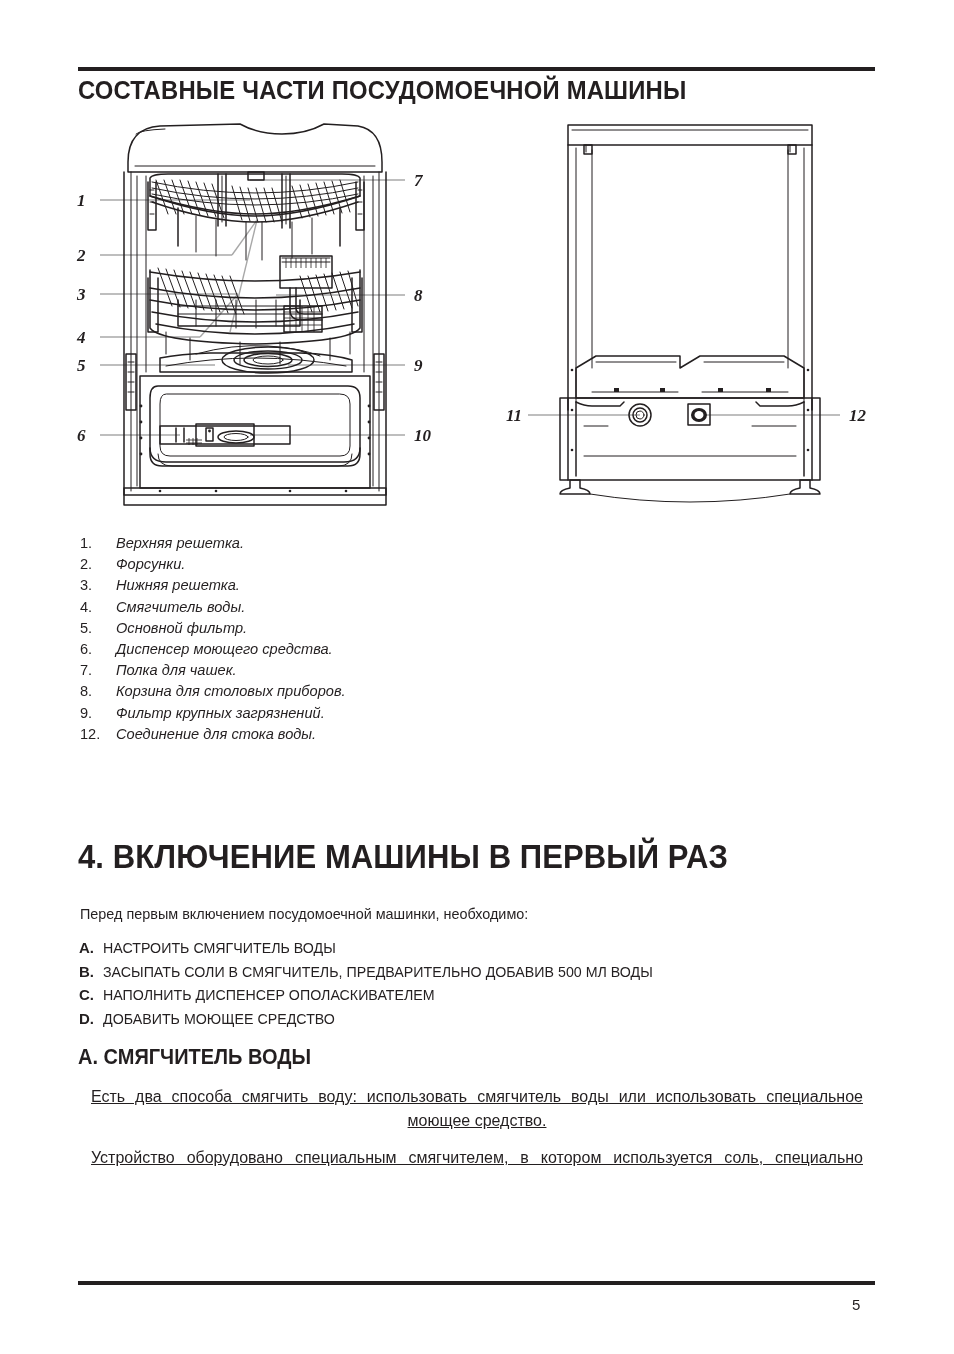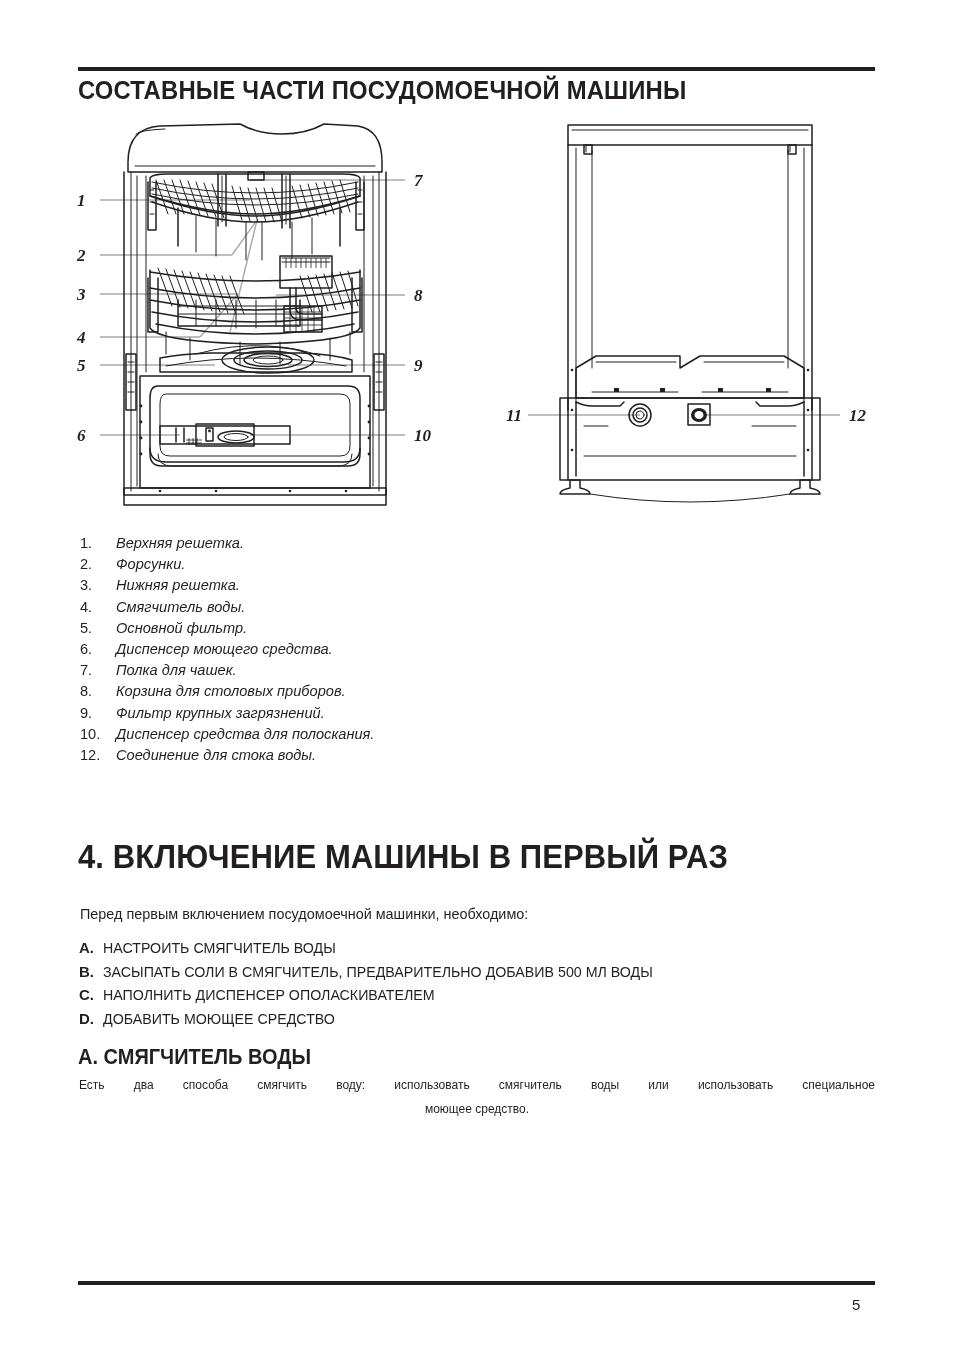--- a/index.html
+++ b/index.html
@@ -135,25 +135,26 @@
   }
 
   
   .body-block {
     position: absolute;
     left: 79px;
     top: 1073px;
     width: 796px;
   }
   .body-para {
-    font-size: 12px;
+    font-size: 16px;
     line-height: 24.3px;
     color: #231f20;
     text-align: justify;
-    margin: 0;
+    margin: 12px;
+    text-decoration: underline;
   }
   .body-para > span { display: block; }
   .body-para .just {
     text-align: justify;
     text-align-last: justify;
   }
   .body-para .last {
     text-align: center;
   }
 
@@ -578,24 +579,20 @@
     </div>
     <div class="parts-row">
       <span class="parts-num">8.</span>
       <span class="parts-label">Корзина для столовых приборов.</span>
     </div>
     <div class="parts-row">
       <span class="parts-num">9.</span>
       <span class="parts-label">Фильтр крупных загрязнений.</span>
     </div>
     <div class="parts-row">
-      <span class="parts-num">10.</span>
-      <span class="parts-label">Диспенсер средства для полоскания.</span>
-    </div>
-    <div class="parts-row">
       <span class="parts-num">12.</span>
       <span class="parts-label">Соединение для стока воды.</span>
     </div>
   </div>
 
   <div class="h-chapter">4. ВКЛЮЧЕНИЕ МАШИНЫ В ПЕРВЫЙ РАЗ</div>
 
   <div class="intro-para">Перед первым включением посудомоечной машинки, необходимо:</div>
 
   <div class="steps">
@@ -618,20 +615,21 @@
   </div>
 
   <div class="h-sub">A. СМЯГЧИТЕЛЬ ВОДЫ</div>
 
   <div class="body-block">
     <p class="body-para">
       <span class="just">Есть два способа смягчить воду: использовать смягчитель воды или использовать специальное</span>
       <span class="last">моющее средство.</span>
     </p>
     <p class="body-para">
+      <span class="just">Устройство оборудовано специальным смягчителем, в котором используется соль, специально</span>
     </p>
   </div>
 
   <div class="rule-bottom"></div>
 
   <div class="page-number">5</div>
 
 </div>
 
 </body></html>

